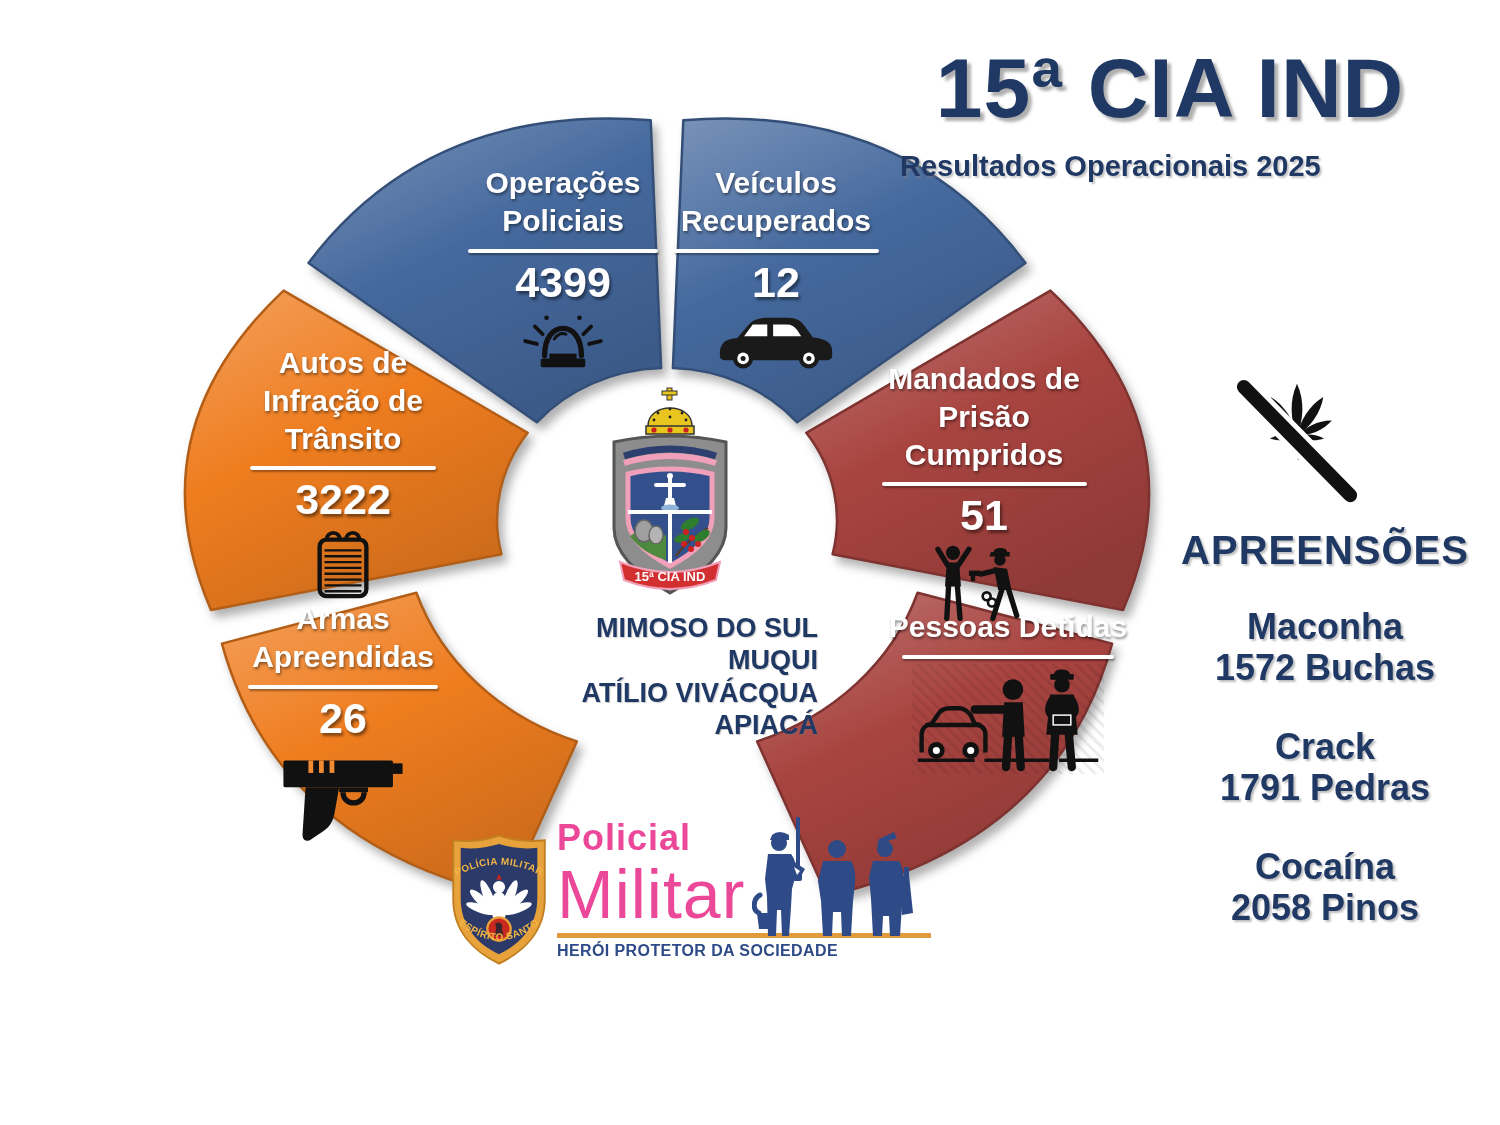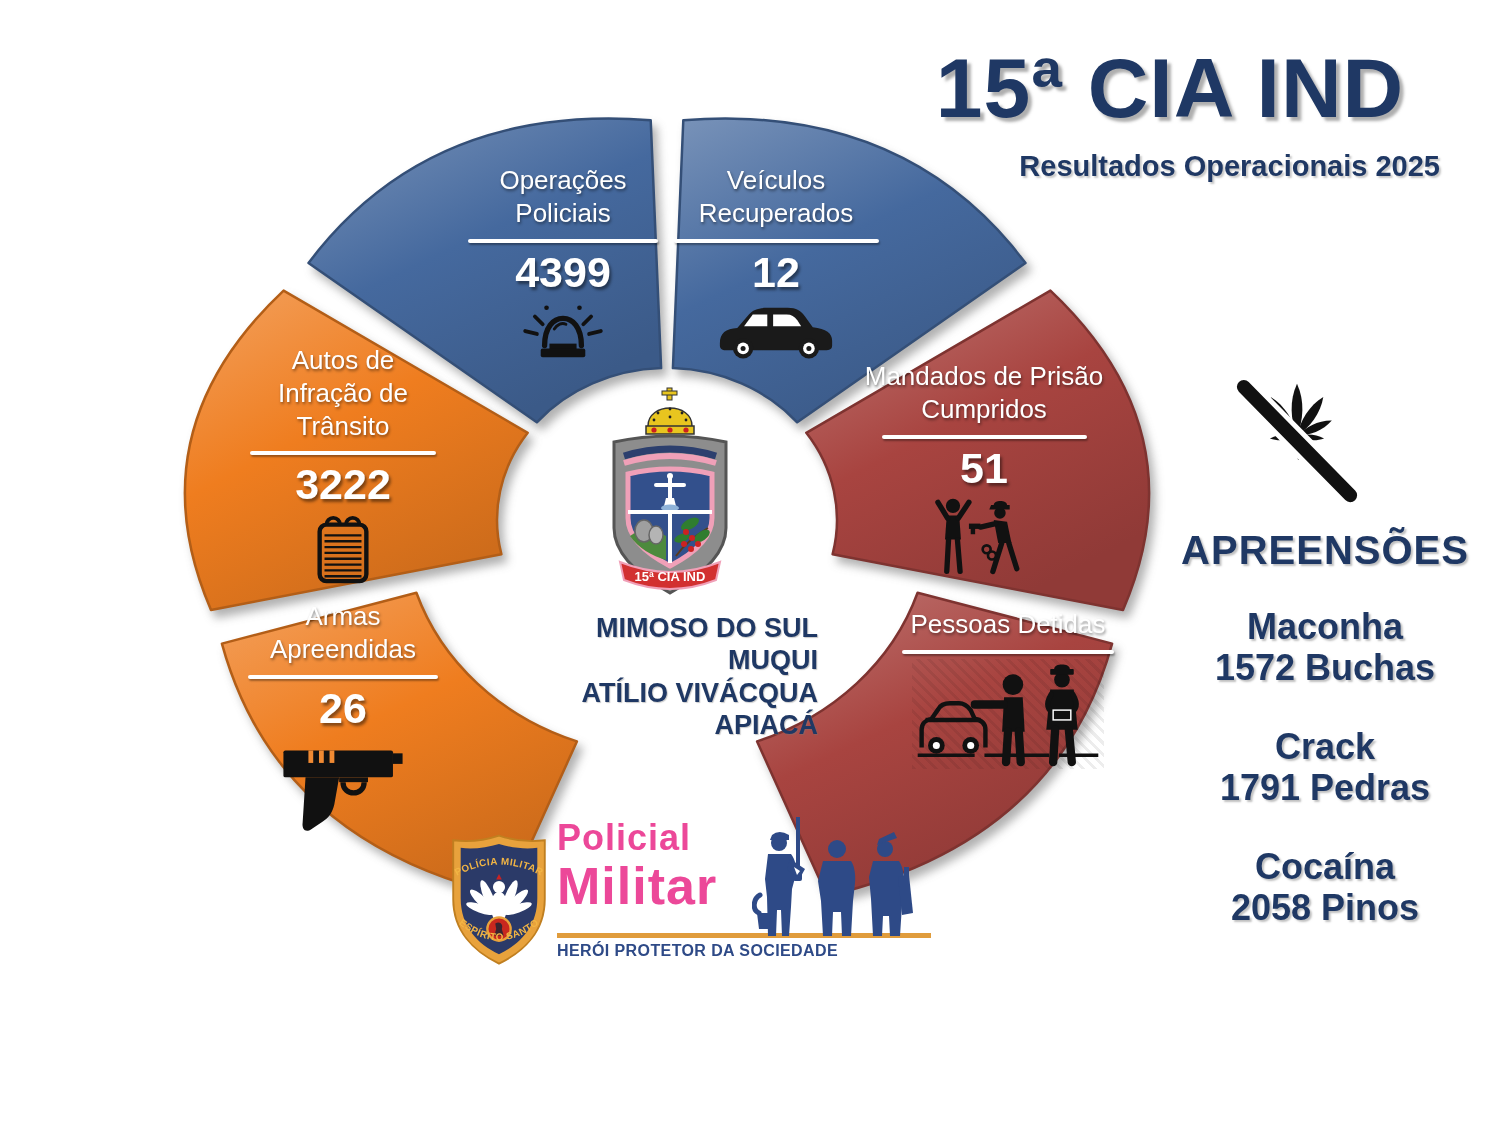--- a/index.html
+++ b/index.html
@@ -2,38 +2,38 @@
 <html><head>
 <meta charset="utf-8">
 <style>
   html,body{margin:0;padding:0;background:#fff;}
   .canvas{position:relative;width:1500px;height:1125px;background:#ffffff;overflow:hidden;
           font-family:"Liberation Sans", sans-serif;}
   #wedges{position:absolute;left:0;top:0;z-index:1;}
 
   
   .seg{position:absolute;text-align:center;color:#fff;z-index:2;}
-  .seg-title{font-size:26px;font-weight:normal;line-height:1.26;text-shadow:1px 2px 3px rgba(0,0,0,.45);}
+  .seg-title{font-size:30px;font-weight:bold;line-height:1.26;text-shadow:1px 2px 3px rgba(0,0,0,.45);}
   .seg-rule{height:4px;background:#fff;margin:9px auto 5px;border-radius:2px;box-shadow:1px 2px 2px rgba(0,0,0,.35);}
   .seg-value{font-size:43px;font-weight:bold;text-shadow:2px 3px 3px rgba(0,0,0,.45);}
   .seg-icon{display:block;margin:4px auto 0;}
   #seg0{left:452px;top:164px;width:222px;}  #seg0 .seg-rule{width:190px;}
   #seg1{left:662px;top:164px;width:228px;}  #seg1 .seg-rule{width:205px;}
   #seg2{left:860px;top:360px;width:248px;}  #seg2 .seg-rule{width:205px;}
   #seg3{left:886px;top:608px;width:244px;}  #seg3 .seg-rule{width:212px;}
   #seg4{left:232px;top:600px;width:222px;}  #seg4 .seg-rule{width:190px;}
   #seg5{left:240px;top:344px;width:206px;}  #seg5 .seg-rule{width:186px;}
   #seg5 .seg-title{max-width:162px;margin:0 auto;}
   .hatch{display:inline-block;background:repeating-linear-gradient(45deg,rgba(0,0,0,.07) 0 3px,transparent 3px 8px);}
 
   
   #page-title{position:absolute;left:900px;top:40px;width:540px;text-align:center;z-index:2;
       font-size:84px;font-weight:bold;color:#1f3864;letter-spacing:1px;
       text-shadow:4px 4px 3px rgba(110,110,110,.55);}
-  #page-subtitle{position:absolute;left:900px;top:150px;width:540px;text-align:right;z-index:2;
+  #page-subtitle{position:absolute;left:900px;top:150px;width:540px;text-align:left;z-index:2;
       font-size:29px;font-weight:bold;color:#1f3864;text-shadow:2px 2px 2px rgba(130,130,130,.45);}
 
   
   #crest{position:absolute;left:594px;top:386px;z-index:2;}
   #municipalities{position:absolute;left:518px;top:612px;width:300px;text-align:right;z-index:2;
       font-size:27px;font-weight:bold;color:#1f3864;line-height:1.2;
       text-shadow:1px 1px 1px rgba(120,120,120,.4);}
 
   
   #nodrug{position:absolute;left:1228px;top:372px;z-index:2;}
@@ -42,21 +42,21 @@
       text-shadow:2px 2px 2px rgba(130,130,130,.5);}
   .drug{position:absolute;left:1128px;width:394px;text-align:center;z-index:2;
       font-size:36px;font-weight:bold;color:#1f3864;line-height:1.15;
       text-shadow:2px 2px 2px rgba(130,130,130,.5);}
   #drug0{top:606px;} #drug1{top:726px;} #drug2{top:846px;}
 
   
   #badge{position:absolute;left:442px;top:828px;z-index:2;}
   #logo-text{position:absolute;left:557px;top:820px;color:#ec4899;line-height:1;z-index:2;}
   #logo-line1{font-size:36px;font-weight:bold;letter-spacing:1px;}
-  #logo-line2{font-size:52px;font-weight:bold;margin-top:4px;letter-spacing:1px;}
+  #logo-line2{font-size:68px;font-weight:normal;margin-top:4px;letter-spacing:1px;}
   #logo-rule{position:absolute;left:557px;top:933px;width:374px;height:5px;background:#e09c3c;z-index:2;}
   #tagline{position:absolute;left:557px;top:942px;width:390px;z-index:2;
       font-size:16px;font-weight:bold;color:#2e4a87;letter-spacing:.4px;}
   #soldiers{position:absolute;left:752px;top:817px;z-index:3;}
 </style>
 </head>
 <body>
 
 <div class="canvas">
 

